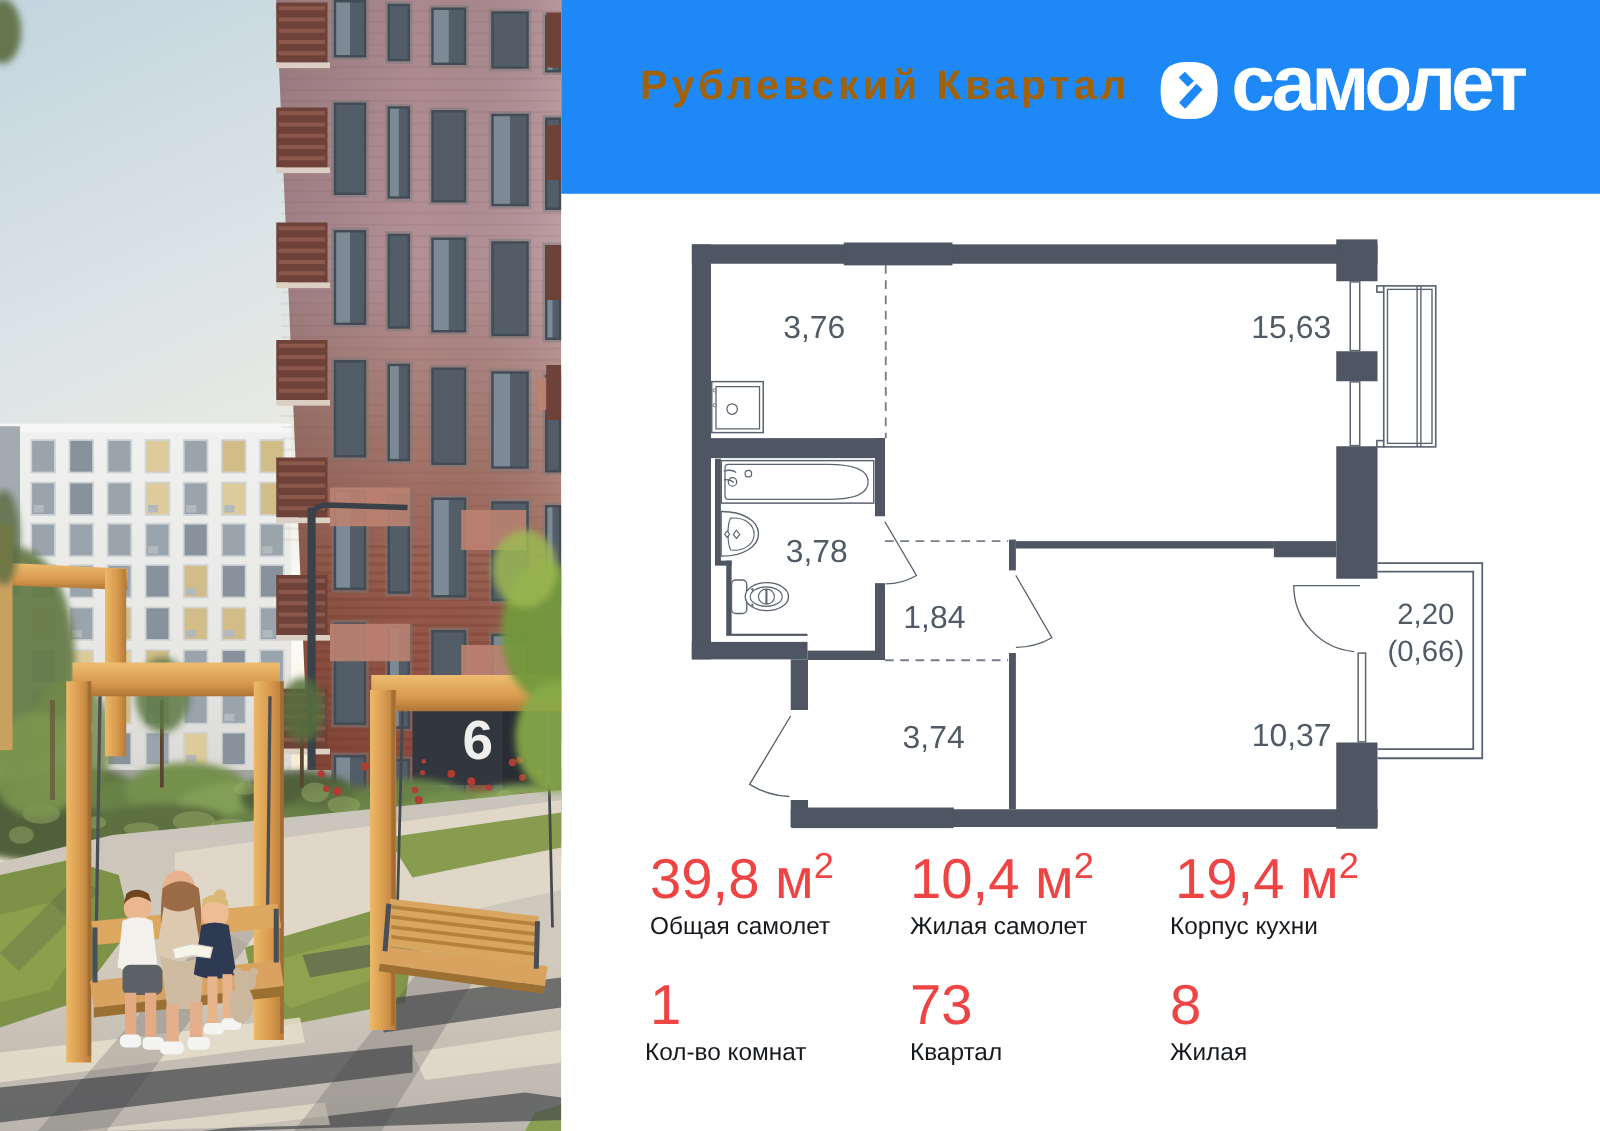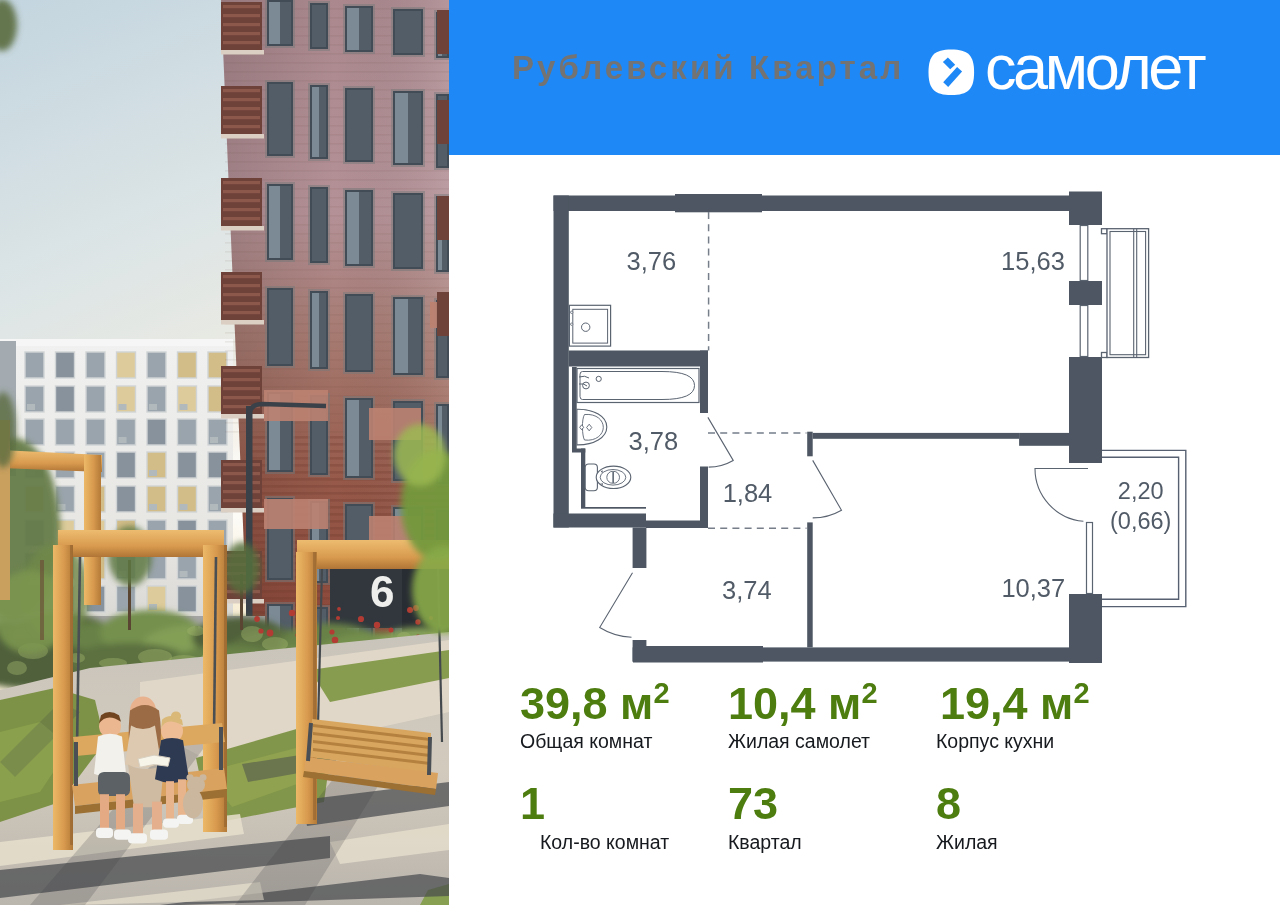--- a/index.html
+++ b/index.html
@@ -1,19 +1,19 @@
 <!DOCTYPE html>
 <html><head><meta charset="utf-8">
 <style>
 html,body{margin:0;padding:0;width:1280px;height:905px;background:#ffffff;overflow:hidden}
 *{box-sizing:border-box}
 body{font-family:"Liberation Sans",sans-serif;position:relative;-webkit-font-smoothing:antialiased}
 .num,.lbl{transform:translateZ(0)}
 .abs{position:absolute}
-.num{color:#4d7c0f;font-weight:bold;font-size:45px;line-height:1}
+.num{color:#ef4444;font-weight:normal;font-size:45px;line-height:1}
 .lbl{color:#16191d;font-size:19.5px;line-height:1}
 </style></head>
 <body>
 
 <svg class="abs" style="left:0;top:0" width="449" height="905" viewBox="0 0 449 905">
 <defs>
 <linearGradient id="skyG" x1="0" y1="0" x2="0.22" y2="1">
  <stop offset="0" stop-color="#c3d5df"></stop>
         <stop offset="0.32" stop-color="#dde5e6"></stop>
  <stop offset="0.55" stop-color="#efece1"></stop>
@@ -685,29 +685,29 @@
     </g>
 
 <g filter="url(#soft2)" fill="#5a6b3f">
       <ellipse cx="2" cy="25" rx="15" ry="26" opacity="0.9"></ellipse>
       <ellipse cx="3" cy="430" rx="13" ry="38" opacity="0.8"></ellipse>
     </g>
 </svg>
 
 <div class="abs" style="left:449px;top:0;width:831px;height:155px;background:#1e88f7"></div>
 
-<div class="abs" style="left:512px;top:51px;color:#737373;font-size:33px;font-weight:bold;line-height:1;letter-spacing:3.1px;transform:translateZ(0)">Рублевский Квартал</div>
+<div class="abs" style="left:512px;top:51px;color:#a16207;font-size:33px;font-weight:bold;line-height:1;letter-spacing:3.1px;transform:translateZ(0)">Рублевский Квартал</div>
 
 <svg class="abs" style="left:928px;top:48.5px" width="47" height="47" viewBox="0 0 47 47">
   <path d="M 23.3 0.5 C 6.5 0.5 0.5 6.5 0.5 23.3 C 0.5 40.1 6.5 46.1 23.3 46.1 C 40.1 46.1 46.1 40.1 46.1 23.3 C 46.1 6.5 40.1 0.5 23.3 0.5 Z" fill="#ffffff"></path>
   <path d="M 14.9 13.0 L 19.9 8.4 L 27.2 15.7 L 22.2 20.3 Z" fill="#1e88f7"></path>
   <path d="M 15.2 33.2 L 29.1 18.0 L 34.1 22.6 L 20.2 37.9 Z" fill="#1e88f7"></path>
 </svg>
 
-<div class="abs" style="left:985px;top:36px;color:#fff;font-size:63px;font-weight:normal;line-height:1;letter-spacing:-3.4px;transform:translateZ(0)">самолет</div>
+<div class="abs" style="left:985px;top:36px;color:#fff;font-size:63px;font-weight:bold;line-height:1;letter-spacing:-3.4px;transform:translateZ(0)">самолет</div>
 
 <svg class="abs" style="left:449px;top:155px;transform:translateZ(0)" width="831" height="530" viewBox="449 155 831 530">
 
 <g>
       <rect x="569" y="211" width="140" height="139" fill="#ffffff"></rect>
     </g>
 
 <g>
       <rect x="709" y="211" width="360" height="222" fill="#ffffff"></rect>
     </g>
@@ -925,33 +925,33 @@
       <text x="1140.7" y="499">2,20</text>
     </g>
 
 <g font-family="Liberation Sans, sans-serif" font-size="23.5" fill="#515b67" text-anchor="middle">
       <text x="1140.7" y="529">(0,66)</text>
     </g>
 </svg>
 
 <div class="num abs" style="left:520px;top:679px">39,8 м<span style="font-size:29px;vertical-align:16px">2</span></div>
 
-<div class="lbl abs" style="left:520px;top:732px">Общая комнат</div>
+<div class="lbl abs" style="left:520px;top:732px">Общая самолет</div>
 
 <div class="num abs" style="left:728px;top:679px">10,4 м<span style="font-size:29px;vertical-align:16px">2</span></div>
 
 <div class="lbl abs" style="left:728px;top:732px">Жилая самолет</div>
 
 <div class="num abs" style="left:940px;top:679px">19,4 м<span style="font-size:29px;vertical-align:16px">2</span></div>
 
 <div class="lbl abs" style="left:936px;top:732px">Корпус кухни</div>
 
 <div class="num abs" style="left:520px;top:781px">1</div>
 
-<div class="lbl abs" style="left:540px;top:833px">Кол-во комнат</div>
+<div class="lbl abs" style="left:516px;top:833px">Кол-во комнат</div>
 
 <div class="num abs" style="left:728px;top:781px">73</div>
 
 <div class="lbl abs" style="left:728px;top:833px">Квартал</div>
 
 <div class="num abs" style="left:936px;top:781px">8</div>
 
 <div class="lbl abs" style="left:936px;top:833px">Жилая</div>
 
 </body></html>

